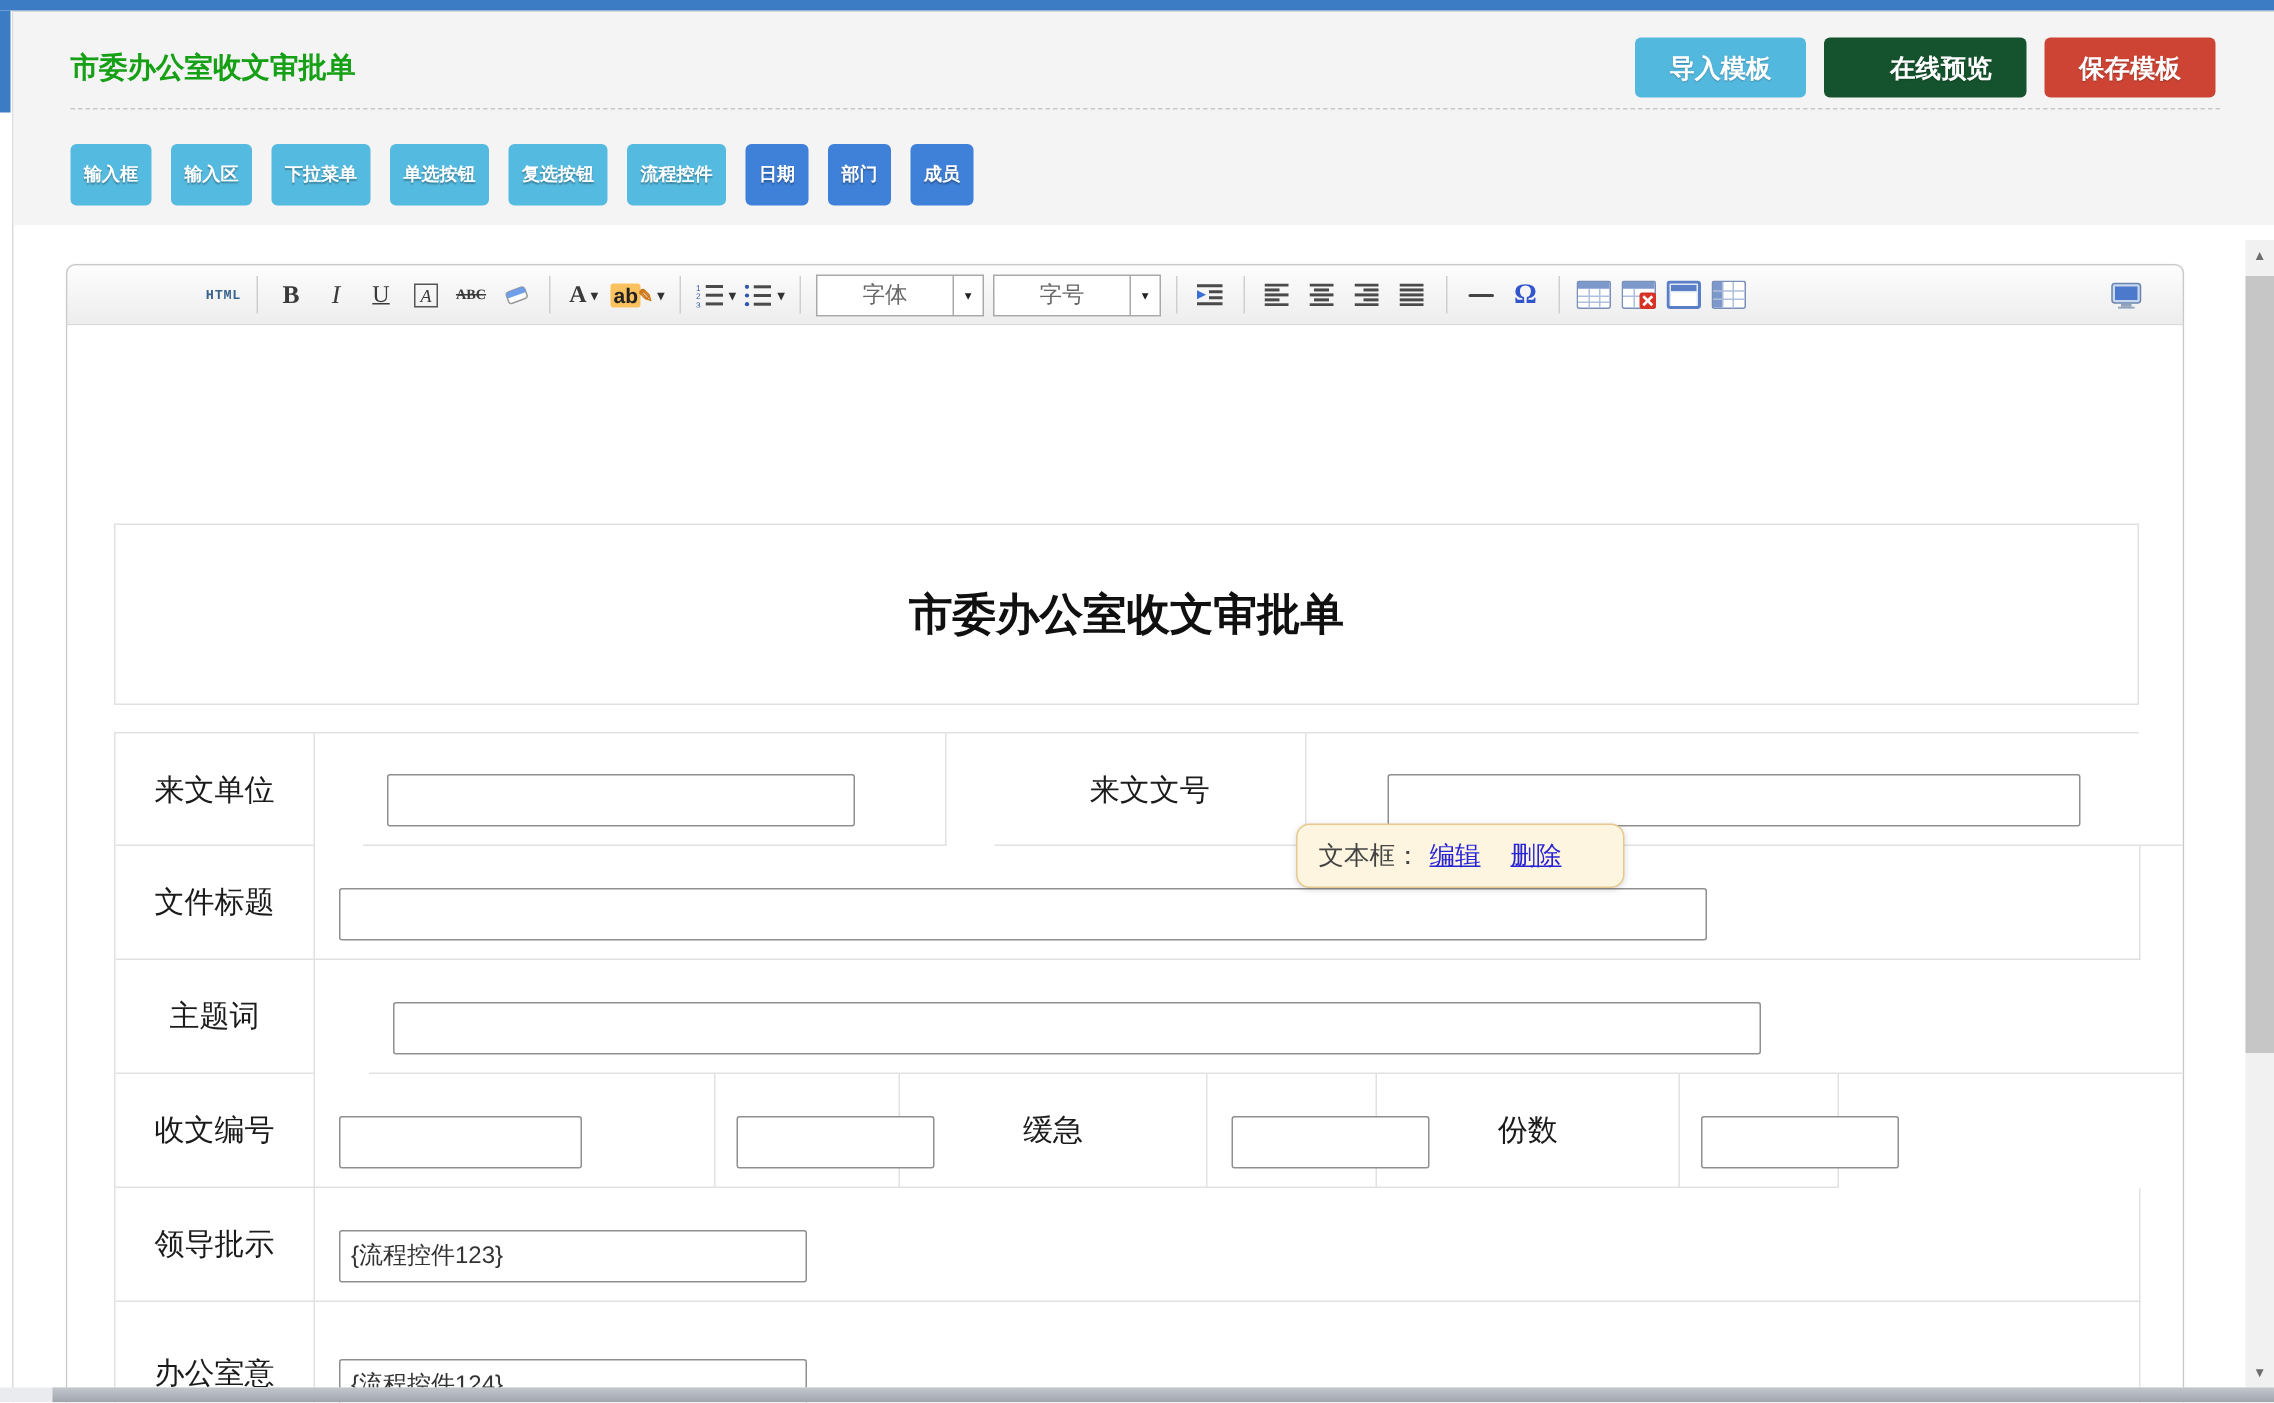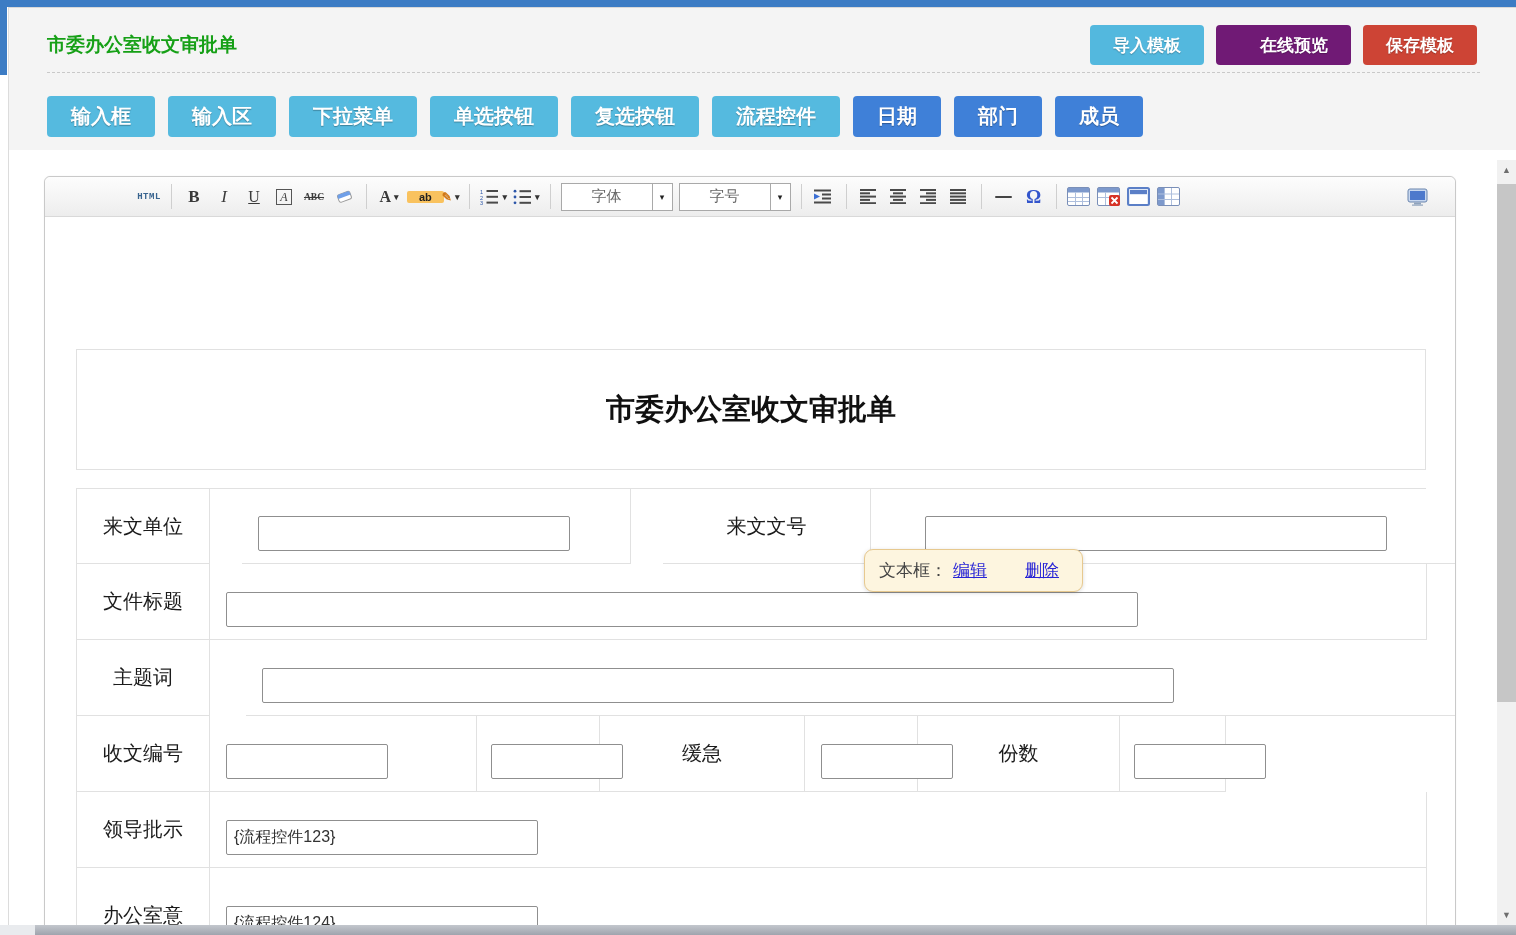--- a/index.html
+++ b/index.html
@@ -14,45 +14,45 @@
   .panel-line{ position:absolute; left:8px; top:7px; width:1px; height:928px; background:#dcdcdc; }
 
   
   .header { position:absolute; left:9px; top:7px; width:1507px; height:143px; background:#f4f4f4; border-top:1px solid #d8d8d8; }
   .page-title { position:absolute; left:38px; top:24px; font-size:19px; font-weight:bold; color:#16a016; }
   .dashed { position:absolute; left:38px; top:64px; width:1433px; border-top:1px dashed #c9c9c9; }
   .header-actions { position:absolute; top:17px; right:39px; display:flex; gap:12px; }
   .btn { height:40px; padding:0 23px; border:none; border-radius:4px; color:#fff; font-size:17px; font-weight:bold;
          font-family:"Liberation Sans", sans-serif; cursor:pointer; text-shadow:0 1px 1px rgba(0,0,0,.25); }
   .btn.blue  { background:#53b8de; }
-  .btn.green { background:#701a75;padding-left:44px; }
+  .btn.green { background:#14532d;padding-left:44px; }
   .btn.red   { background:#cd4435; }
   .controls { position:absolute; left:38px; top:88px; display:flex; gap:13px; }
-  .ctl { height:41px; padding:0 24px; border:none; border-radius:4px; color:#fff; font-size:20px; font-weight:bold;
+  .ctl { height:41px; padding:0 9px; border:none; border-radius:4px; color:#fff; font-size:12px; font-weight:bold;
          font-family:"Liberation Sans", sans-serif; cursor:pointer; text-shadow:0 1px 1px rgba(0,0,0,.3); }
   .ctl.light { background:#55badf; }
   .ctl.dark  { background:#3f80d8; }
 
   
   .editor { position:absolute; left:44px; top:176px; width:1412px; height:775px; background:#fff;
             border:1px solid #c9c9c9; border-radius:6px; box-shadow:0 0 2px rgba(0,0,0,.06); }
   .toolbar { height:40px; display:flex; align-items:center; gap:6px; padding-left:92px; padding-right:14px;
              background:linear-gradient(#fdfdfd,#ededed); border-bottom:1px solid #d9d9d9; border-radius:6px 6px 0 0; }
   .sep { width:1px; height:25px; background:#cfcfcf; margin:0 4px; flex:none; }
   .ti { min-width:24px; height:26px; display:flex; align-items:center; justify-content:center; border-radius:3px;
         color:#3a3a3a; cursor:pointer; flex:none; }
   .thtml { font-size:9px; font-weight:bold; letter-spacing:.5px; color:#39648f; font-family:"Liberation Mono", monospace; }
   .gB { font-family:"Liberation Serif", serif; font-weight:bold; font-size:17px; }
   .gI { font-family:"Liberation Serif", serif; font-style:italic; font-size:17px; }
   .gU { font-family:"Liberation Serif", serif; font-size:16px; text-decoration:underline; }
   .gBox { font-family:"Liberation Serif", serif; font-size:12px; border:1px solid #555; padding:0 3px; line-height:14px; }
   .gStrike { font-family:"Liberation Serif", serif; font-size:9.5px; font-weight:bold; text-decoration:line-through; }
   .fc { font-family:"Liberation Serif", serif; font-size:16px; font-weight:bold; }
   .caret { font-size:9px; color:#333; margin-left:3px; }
-  .hl { background:#f9c25e; border-radius:2px; padding:0 12px; font-size:11px; font-weight:bold; color:#222; }
+  .hl { background:#f9c25e; border-radius:2px; padding:0 2px; font-size:14px; font-weight:bold; color:#222; }
   .pencil { color:#d07818; font-size:12px; margin-left:-2px; }
   .select { width:112px; height:28px; background:#fff; border:1px solid #a9a9a9; display:flex; align-items:center; cursor:pointer; flex:none; }
   .sel-text { flex:1; text-align:center; font-size:15px; color:#666; }
   .sel-arrow { width:20px; height:100%; border-left:1px solid #a9a9a9; display:flex; align-items:center; justify-content:center; font-size:9px; color:#222; }
   .hrline { width:17px; height:2px; background:#444; border-radius:1px; display:block; }
   .omega { color:#3355cc; font-family:"Liberation Serif", serif; font-size:19px; font-weight:bold; }
   .fullscreen { margin-left:auto; margin-right:12px; }
 
   
   .doc { position:relative; height:733px; background:#fff; overflow:hidden; }
@@ -76,21 +76,21 @@
          padding:0 7px; font-family:"Liberation Sans", sans-serif;margin-top:15px; }
   .w312{width:312px} .w462{width:462px} .w912{width:912px} .w162{width:162px} .w132{width:132px}
 
   
   .tooltip { position:absolute; left:864px; top:549px; width:219px; height:43px; background:#fdf5df;
              border:1px solid #e7c98f; border-radius:9px; box-shadow:0 1px 4px rgba(0,0,0,.15);
              display:flex; align-items:center; padding:0 14px; z-index:30; }
   .tt-label { font-size:17px; color:#444; }
   .tt-link { font-size:17px; color:#2824d6; text-decoration:underline; cursor:pointer; }
   .tt-link.edit { margin-left:6px; }
-  .tt-link.del { margin-left:38px; }
+  .tt-link.del { margin-left:20px; }
 
   
   .vscroll { position:absolute; left:1497px; top:160px; width:19px; height:765px; background:#f1f1f1; z-index:40; }
   .sb-up, .sb-down { position:absolute; left:0; width:19px; height:20px; display:flex; align-items:center; justify-content:center;
                      font-size:9px; color:#6e6e6e; cursor:pointer; }
   .sb-up { top:0; } .sb-down { bottom:0; }
   .sb-thumb { position:absolute; left:0; top:24px; width:19px; height:518px; background:#c6c6c6; cursor:pointer; }
 
   
   .bottom-bar { position:absolute; left:0; top:925px; width:1516px; height:10px; background:#e9ebee; z-index:45; }

